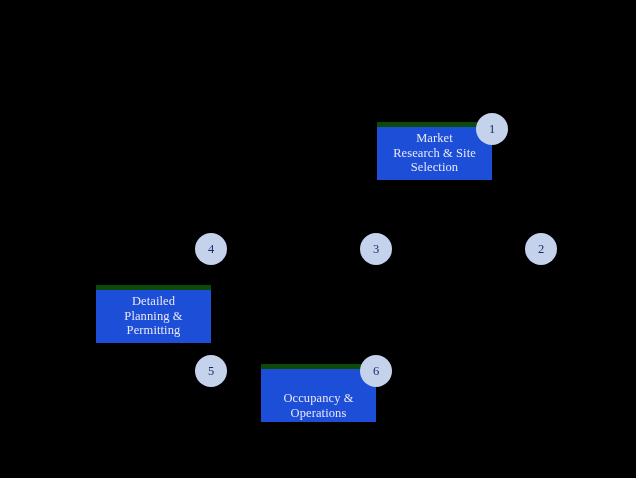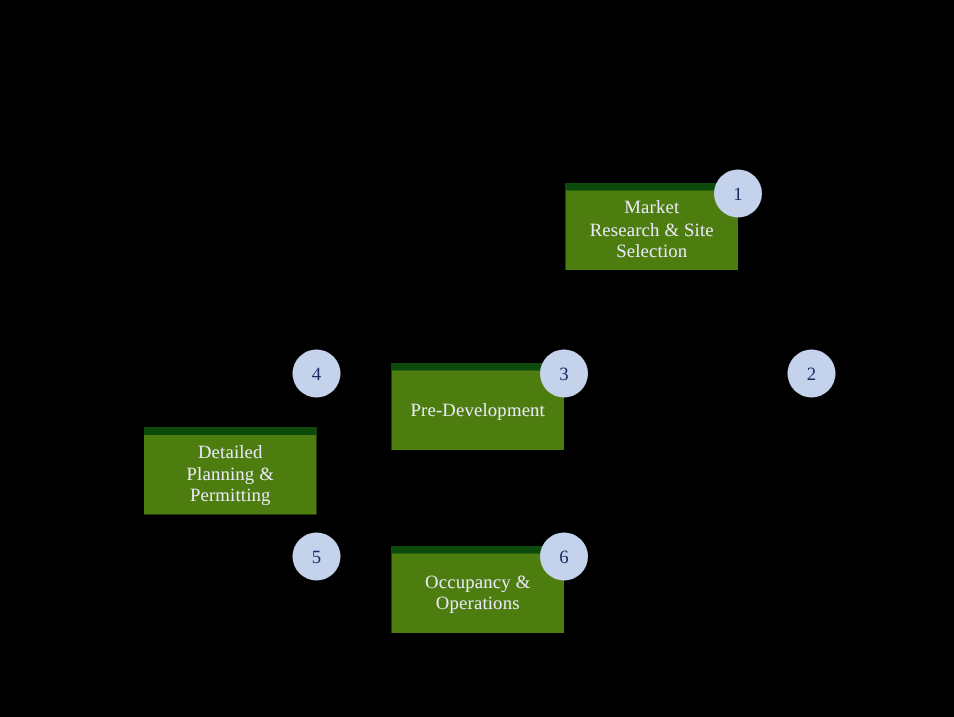--- a/index.html
+++ b/index.html
@@ -11,21 +11,21 @@
     position: relative;
     width: 636px;
     height: 478px;
     background: #000000;
     overflow: hidden;
     font-family: "Liberation Serif", "DejaVu Serif", serif;
   }
   .stage-node {
     position: absolute;
     box-sizing: border-box;
-    background: #4d7c0f;
+    background: #1d4ed8;
     display: flex;
     align-items: center;
     justify-content: center;
   }
   .stage-accent {
     position: absolute;
     left: 0;
     top: 0;
     width: 100%;
     height: 5px;
@@ -65,36 +65,32 @@
   <div class="stage-node" style="left:377px; top:122px; width:115px; height:58px;">
     <div class="stage-accent"></div>
     <div class="stage-label">Market
 Research &amp; Site
 Selection</div>
   </div>
   <div class="stage-badge" style="left:476px; top:113px;">1</div>
 
   <div class="stage-badge" style="left:525px; top:233px;">2</div>
 
-  <div class="stage-node" style="left:261px; top:242px; width:115px; height:58px;">
-    <div class="stage-accent"></div>
-    <div class="stage-label">Pre-Development</div>
-  </div>
   <div class="stage-badge" style="left:360px; top:233px;">3</div>
 
   <div class="stage-node" style="left:96px; top:242px; width:115px; height:58px;margin-top:43px;">
     <div class="stage-accent"></div>
     <div class="stage-label">Detailed
 Planning &amp;
 Permitting</div>
   </div>
   <div class="stage-badge" style="left:195px; top:233px;">4</div>
 
   <div class="stage-badge" style="left:195px; top:355px;">5</div>
 
-  <div class="stage-node" style="left:261px; top:364px; width:115px; height:58px;">
+  <div class="stage-node" style="left:261px; top:364px; width:115px; height:58px;align-items:flex-end;">
     <div class="stage-accent"></div>
     <div class="stage-label">Occupancy &amp;
 Operations</div>
   </div>
   <div class="stage-badge" style="left:360px; top:355px;">6</div>
 
 </div>
 
 </body></html>

